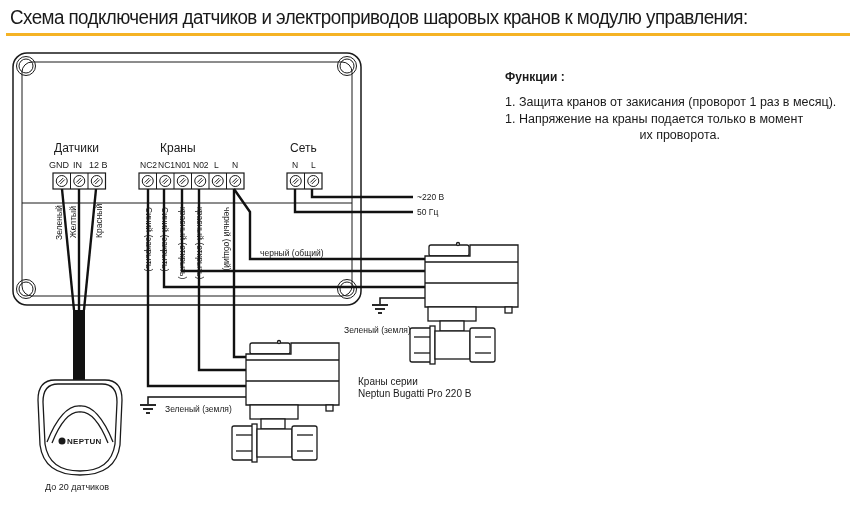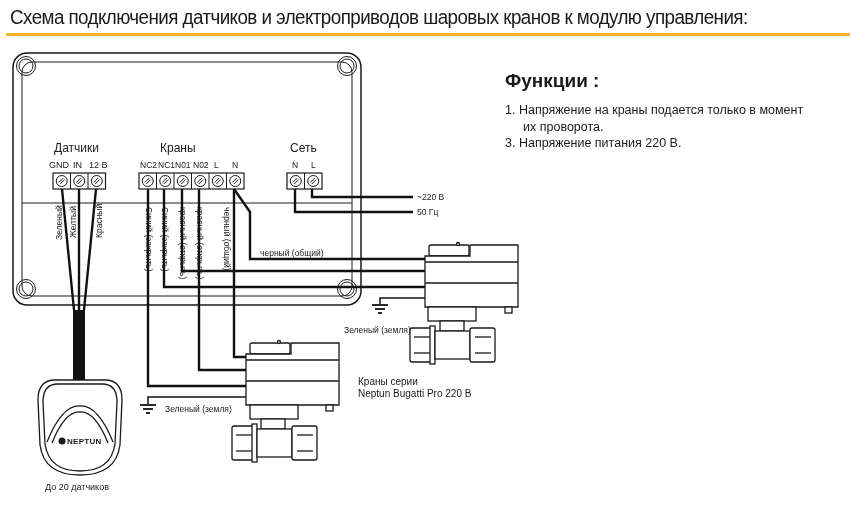--- a/index.html
+++ b/index.html
@@ -1,39 +1,39 @@
 <!DOCTYPE html>
 <html><head>
 <meta charset="utf-8">
 <style>
   html, body { margin:0; padding:0; background:#ffffff; }
   body { width:850px; height:505px; position:relative; overflow:hidden; font-family:"DejaVu Sans", sans-serif; color:#1a1a1a; }
   .title { position:absolute; left:10px; top:6px; font-family:"Liberation Sans", sans-serif; font-size:20px; letter-spacing:-0.6px; color:#1a1a1a; white-space:nowrap; transform:scaleX(0.94); transform-origin:left top; }
   .title-rule { position:absolute; left:6px; top:33px; width:844px; height:3px; background:#f5b324; }
   .func { position:absolute; left:505px; top:70px; font-family:"Liberation Sans", sans-serif; color:#1a1a1a; }
-  .func-head { font-weight:bold; font-size:19px; margin-bottom:10px; }
+  .func-head { font-weight:bold; font-size:12px; margin-bottom:10px; }
   .func-item { font-size:12.5px; line-height:16.5px; white-space:nowrap; }
-  .func-item.indent { padding-left:18px; }
+  .func-item.indent { padding-left:18px;text-align:center; }
   svg { position:absolute; left:0; top:0; }
   svg text { font-family:"Liberation Sans", sans-serif; fill:#1a1a1a; }
   .lbl { font-size:9px; }
   .small { font-size:8.5px; }
   .hdr { font-size:12px; }
 </style>
 </head>
 <body>
 
 <div class="title">Схема подключения датчиков и электроприводов шаровых кранов к модулю управления:</div>
 <div class="title-rule"></div>
 
 <div class="func">
   <div class="func-head">Функции :</div>
+  <div class="func-item">1. Защита кранов от закисания (проворот 1 раз в месяц).</div>
   <div class="func-item">1. Напряжение на краны подается только в момент</div>
   <div class="func-item indent">их проворота.</div>
-  <div class="func-item">3. Напряжение питания 220 В.</div>
 </div>
 
 <svg width="850" height="505" viewBox="0 0 850 505">
 
   <g fill="none" stroke="#1a1a1a">
     <rect x="13" y="53" width="348" height="252" rx="14" stroke-width="1.5"></rect>
     <rect x="22" y="62" width="330" height="234" rx="10" stroke-width="1"></rect>
     <circle cx="26" cy="66" r="7" stroke-width="1"></circle>
     <circle cx="26" cy="66" r="9.5" stroke-width="1"></circle>
     <circle cx="347" cy="66" r="7" stroke-width="1"></circle>

